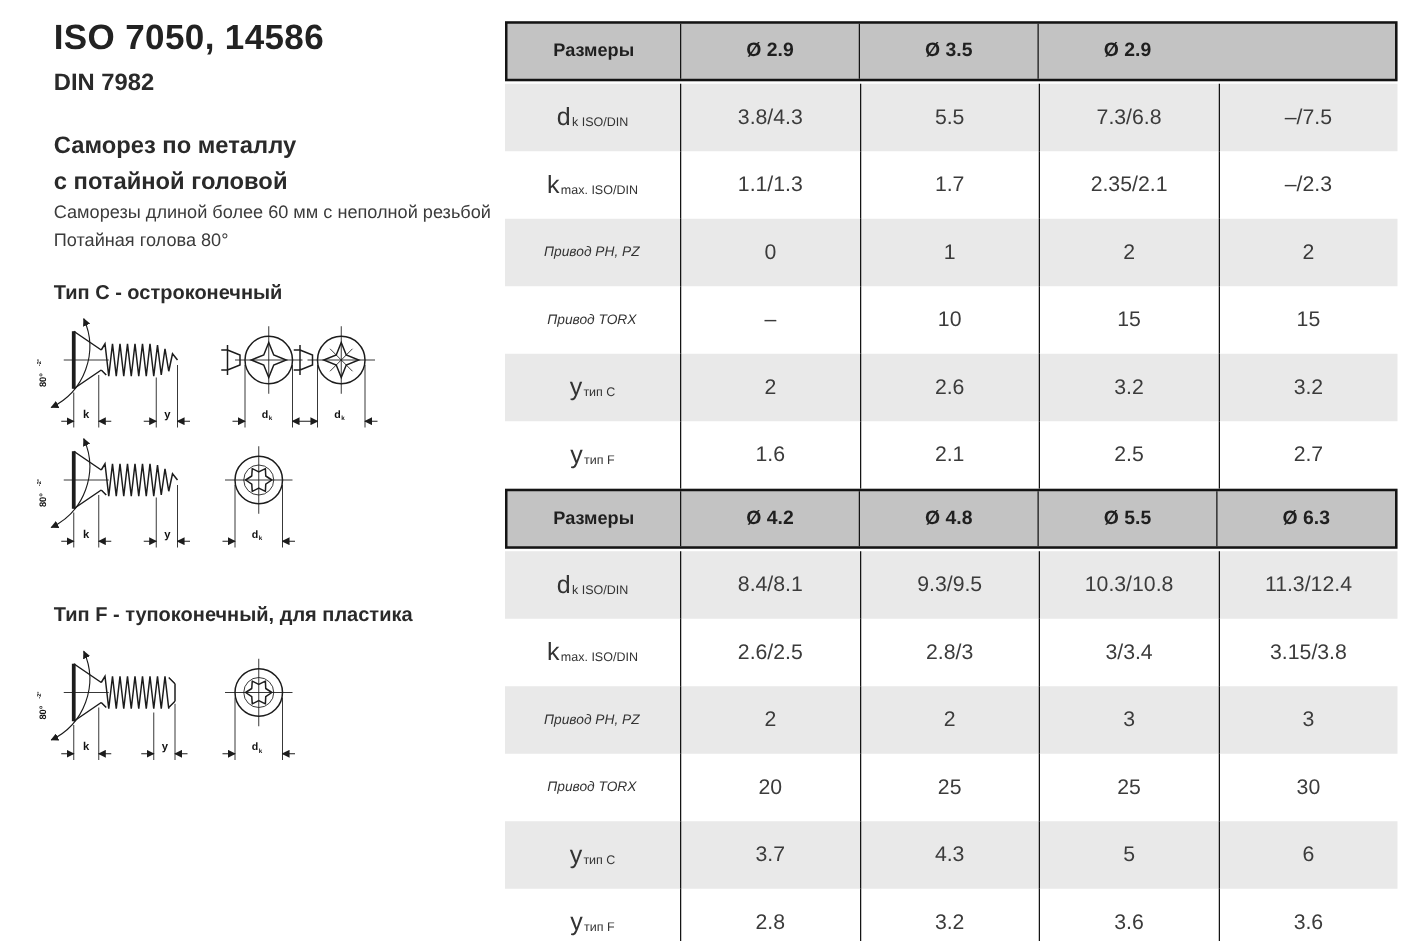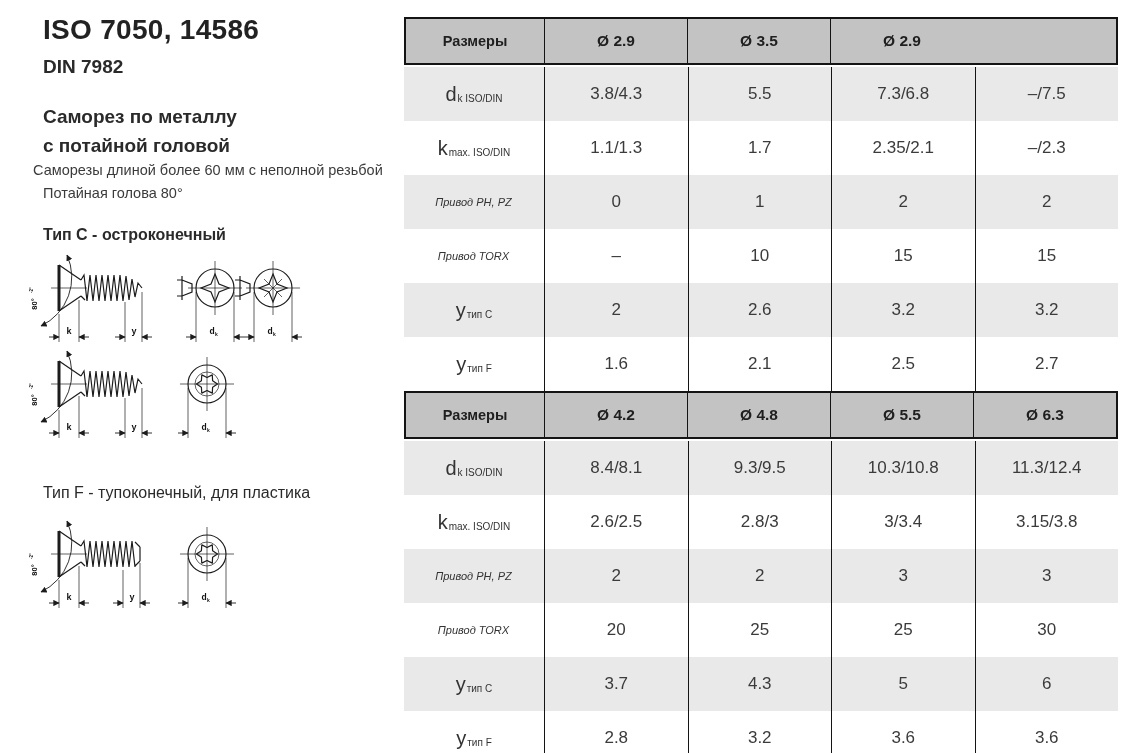--- a/index.html
+++ b/index.html
@@ -4,24 +4,24 @@
 <style>
   html,body{margin:0;padding:0;background:#fff;}
   #app{position:relative;width:1133px;height:753px;background:#ffffff;
        font-family:"Liberation Sans",sans-serif;color:#3b3b3b;overflow:hidden;margin-left:21px;}
   .abs{position:absolute;}
   
   .t-title{left:22px;top:14px;font-size:28px;font-weight:bold;color:#222;letter-spacing:.3px;}
   .t-din{left:22px;top:56px;font-size:19px;font-weight:bold;color:#2a2a2a;text-align:right;}
   .t-prod{left:22px;top:102px;font-size:19px;font-weight:bold;color:#2a2a2a;
           white-space:pre-line;line-height:29px;}
-  .t-note1{left:12px;top:162px;font-size:14.5px;color:#3b3b3b;}
+  .t-note1{left:22px;top:162px;font-size:14.5px;color:#3b3b3b;}
   .t-note2{left:22px;top:185px;font-size:14.5px;color:#3b3b3b;}
   .t-typec{left:22px;top:226px;font-size:16px;font-weight:bold;color:#2a2a2a;}
-  .t-typef{left:22px;top:484px;font-size:16px;font-weight:normal;color:#2a2a2a;}
+  .t-typef{left:22px;top:484px;font-size:16px;font-weight:bold;color:#2a2a2a;}
   
   .drawA{left:6px;top:252px;}
   .drawB{left:6px;top:348px;}
   .drawC{left:6px;top:518px;}
   .ln{fill:none;stroke:#1c1c1c;stroke-width:1.2;}
   .thn{fill:none;stroke:#1c1c1c;stroke-width:.7;}
   .dim{fill:none;stroke:#1c1c1c;stroke-width:.9;}
   .svgt{font-family:"Liberation Sans",sans-serif;font-weight:bold;fill:#111;}
   
   .dtable{left:383px;width:714px;}

